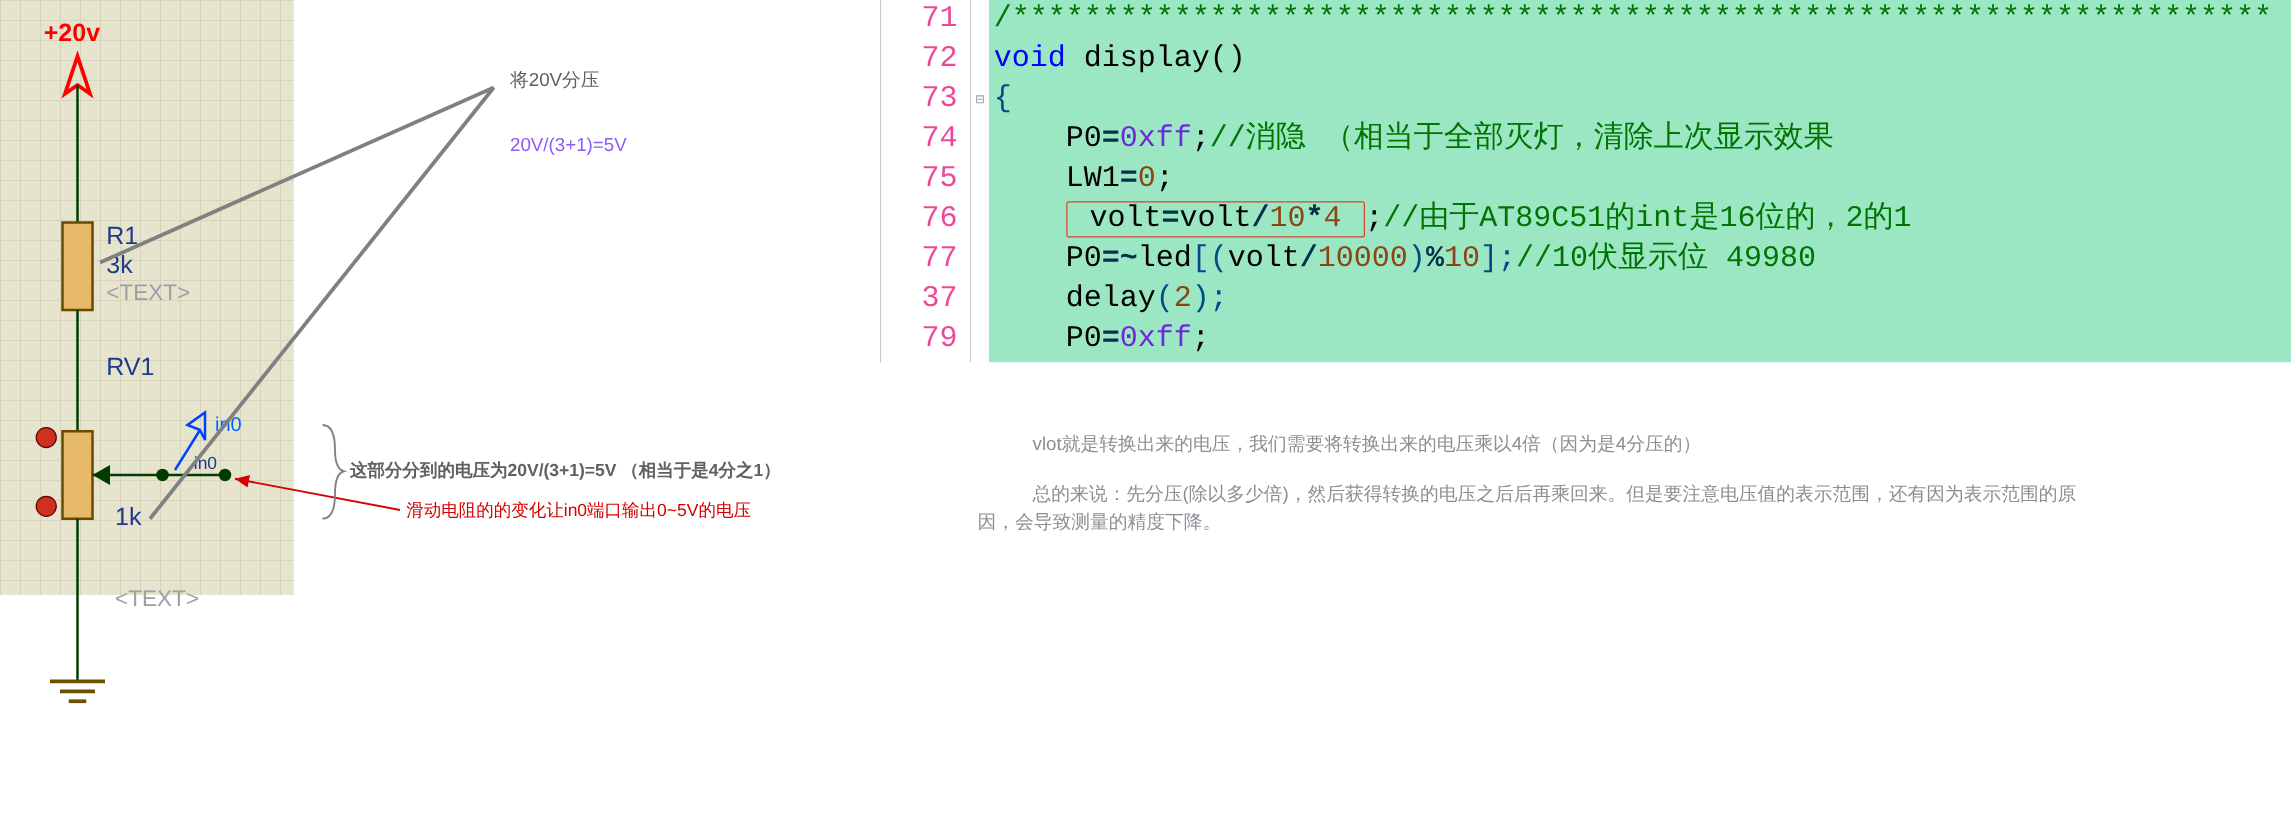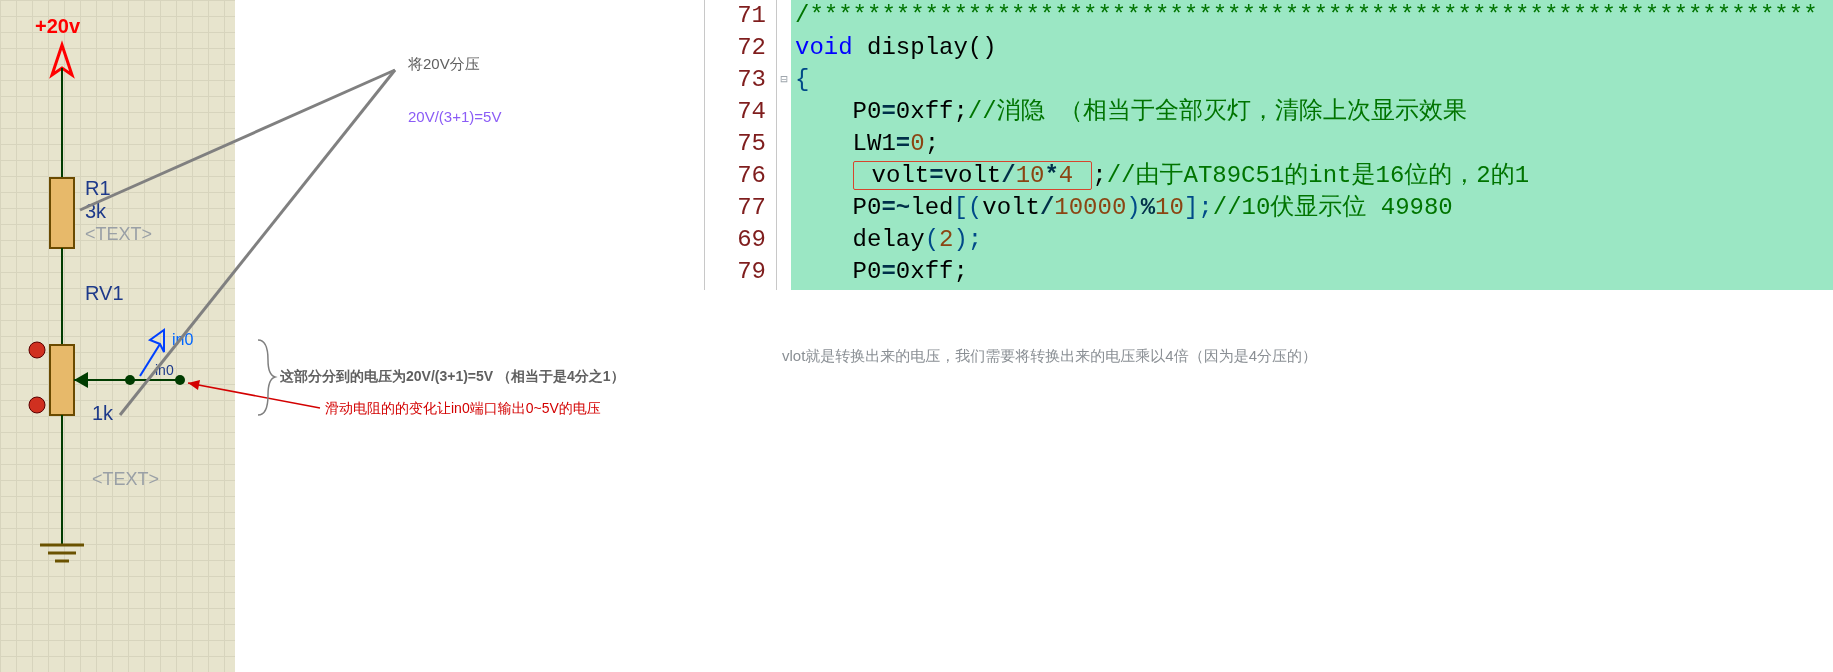--- a/index.html
+++ b/index.html
@@ -11,21 +11,21 @@
     background: #ffffff;
     position: relative;
     overflow: hidden;
   }
   
   .schematic {
     position: absolute;
     left: 0;
     top: 0;
     width: 235px;
-    height: 672px;
+    height: 476px;
     background-color: #e7e4cd;
     background-image:
       linear-gradient(to right, #d7d4bd 1px, transparent 1px),
       linear-gradient(to bottom, #d7d4bd 1px, transparent 1px);
     background-size: 16px 16px;
   }
   .schematic svg { position: absolute; left: 0; top: 0; }
   .label-blue  { fill: #1e3a8a; font-size: 20px; font-family: Arial, sans-serif; }
   .label-red   { fill: #ff0000; font-size: 20px; font-family: Arial, sans-serif; font-weight: 600; }
   .label-gray  { fill: #9aa0a6; font-size: 18px; font-family: Arial, sans-serif; }
@@ -59,21 +59,21 @@
     font-size: 24px;
     line-height: 32px;
     overflow: hidden;
     border-left: 1px solid #c8c8c8;
   }
   .gutter {
     width: 72px;
     text-align: right;
     padding-right: 10px;
     background: #ffffff;
-    color: #7f1d1d;
+    color: #ec4899;
     border-right: 1px solid #c8c8c8;
     box-sizing: border-box;
   }
   .gutter div { height: 32px; }
   .fold-col {
     width: 14px;
     background: #ffffff;
     position: relative;
     color: #9fa6ad;
     font-size: 12px;
@@ -86,42 +86,42 @@
     padding-left: 4px;
     white-space: pre;
     color: #000;
     overflow: hidden;
   }
   .code-line { height: 32px; }
   .tok-kw   { color: #0000ff; margin-top: 12px; }
   .tok-fn   { color: #000; }
   .tok-op   { color: #003049; font-weight: 600; }
   .tok-num  { color: #8b4513; }
-  .tok-hex  { color: #000000; }
+  .tok-hex  { color: #6d28d9; }
   .tok-cmt  { color: #007400; }
   .tok-var  { color: #000; }
   .tok-brk  { color: #004a88; }
   .code-line .boxed {
     border: 1.5px solid #d7452e;
     padding: 0 18px;
     border-radius: 2px;
   }
 
   
   .explain {
     position: absolute;
     left: 782px;
     top: 345px;
     width: 880px;
     font-size: 15px;
     color: #8a8f94;
     line-height: 22px;
   }
   .explain p { margin: 0 0 18px 0; }
-  .explain span { display: inline; }
+  .explain span { display: inline; margin-left: 44px; }
 </style>
 </head>
 <body>
 
 <div class="schematic">
   <svg width="235" height="672">
 
     <polygon points="62,45 52,75 62,68 72,75" fill="none" stroke="#ff0000" stroke-width="3"></polygon>
     <line x1="62" y1="68" x2="62" y2="178" stroke="#003c00" stroke-width="2"></line>
 
@@ -179,28 +179,31 @@
 
 <div class="code-block">
   <div class="gutter" id="gutter">
       <div>71</div>
       <div>72</div>
       <div>73</div>
       <div>74</div>
       <div>75</div>
       <div>76</div>
       <div>77</div>
-      <div>69</div>
+      <div>37</div>
       <div>79</div>
     </div>
   <div class="fold-col">
     <div style="height:32px;"></div>
     <div style="height:32px;"></div>
     <div style="height:32px;">⊟</div>
   </div>
   <div class="code-area" id="codearea"><div class="code-line"><span class="tok-cmt">/**********************************************************************</span></div><div class="code-line"><span class="tok-kw">void </span><span class="tok-fn">display</span><span>()</span></div><div class="code-line"><span class="tok-brk">{</span></div><div class="code-line"><span>    </span><span class="tok-var">P0</span><span class="tok-op">=</span><span class="tok-hex">0xff</span><span>;</span><span class="tok-cmt">//消隐 （相当于全部灭灯，清除上次显示效果</span></div><div class="code-line"><span>    </span><span class="tok-var">LW1</span><span class="tok-op">=</span><span class="tok-num">0</span><span>;</span></div><div class="code-line"><span>    </span><span class="boxed"><span class="tok-var">volt</span><span class="tok-op">=</span><span class="tok-var">volt</span><span class="tok-op">/</span><span class="tok-num">10</span><span class="tok-op">*</span><span class="tok-num">4</span></span><span>;</span><span class="tok-cmt">//由于AT89C51的int是16位的，2的1</span></div><div class="code-line"><span>    </span><span class="tok-var">P0</span><span class="tok-op">=~</span><span class="tok-var">led</span><span class="tok-brk">[(</span><span class="tok-var">volt</span><span class="tok-op">/</span><span class="tok-num">10000</span><span class="tok-brk">)</span><span class="tok-op">%</span><span class="tok-num">10</span><span class="tok-brk">];</span><span class="tok-cmt">//10伏显示位 49980</span></div><div class="code-line"><span>    </span><span class="tok-var">delay</span><span class="tok-brk">(</span><span class="tok-num">2</span><span class="tok-brk">);</span></div><div class="code-line"><span>    </span><span class="tok-var">P0</span><span class="tok-op">=</span><span class="tok-hex">0xff</span><span>;</span></div></div>
 </div>
 
 <div class="explain">
   <p>
     <span>vlot就是转换出来的电压，我们需要将转换出来的电压乘以4倍（因为是4分压的）</span><br>
   </p>
+  <p>
+    <span>总的来说：先分压(除以多少倍)，然后获得转换的电压之后后再乘回来。但是要注意电压值的表示范围，还有因为表示范围的原因，会导致测量的精度下降。</span>
+  </p>
 </div>
 
 </body></html>

